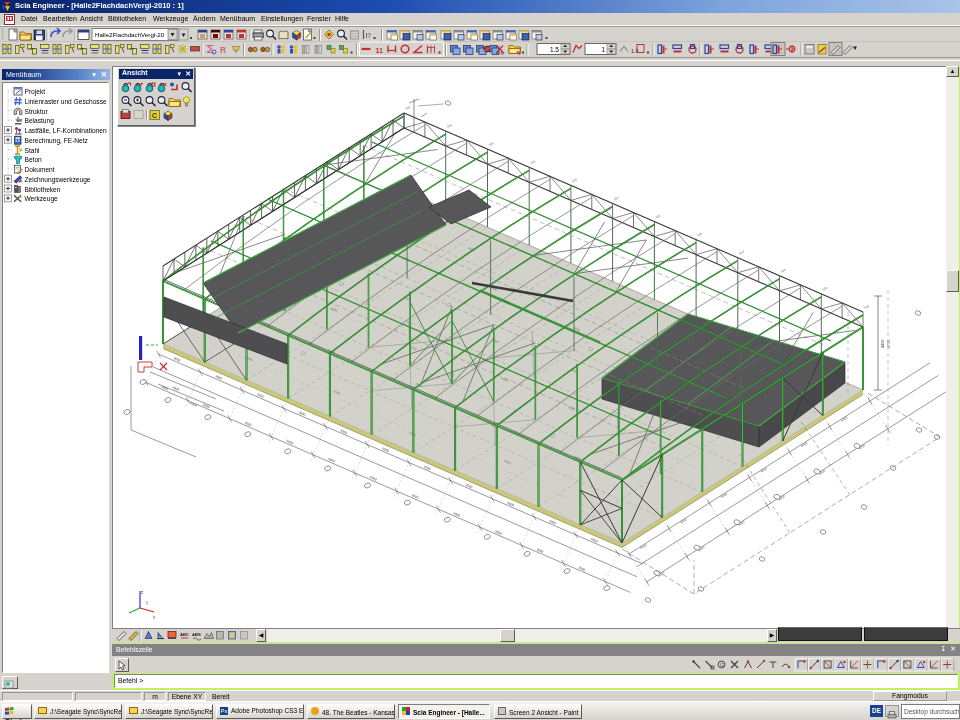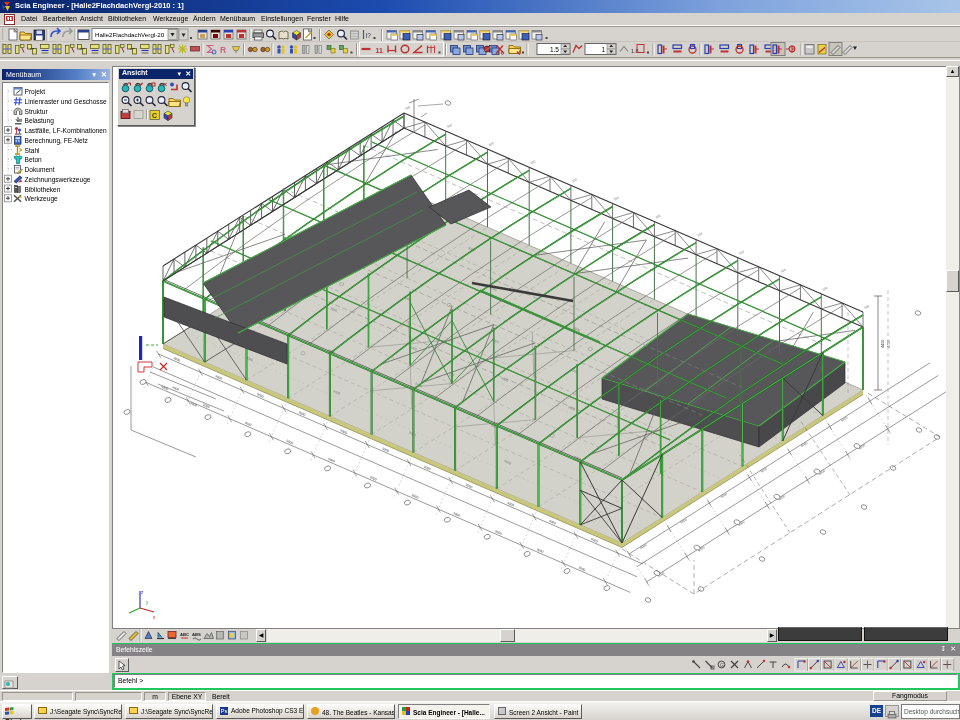--- a/index.html
+++ b/index.html
@@ -1,15 +1,15 @@
 <!DOCTYPE html>
 <html><head><meta charset="utf-8"><style>
 * { margin:0; padding:0; box-sizing:border-box; }
 body { width:960px; height:720px; overflow:hidden; font-family:"Liberation Sans", sans-serif; }
-#root { position:relative; width:960px; height:720px; background:#22c55e; overflow:hidden; }
+#root { position:relative; width:960px; height:720px; background:#bef264; overflow:hidden; }
 .abs { position:absolute; }
 </style></head><body>
 <div id="root">
 
 <div class="abs" style="left:0;top:0;width:960px;height:13px;background:linear-gradient(90deg,#0a246a,#1c4cb0 40%,#7da2dc 75%,#a8c4e8)">
   <svg class="abs" style="left:2px;top:1px" width="11" height="11">
     <path d="M 2 1 l 3 4 l 3 -4 z" fill="#e03020"></path>
         <path d="M 3 5 l 2.5 5 l 2.5 -5 z" fill="#e8c020"></path>
     <path d="M 0 3 l 3 3 l -2 3 z" fill="#2050c0"></path>
   </svg>

